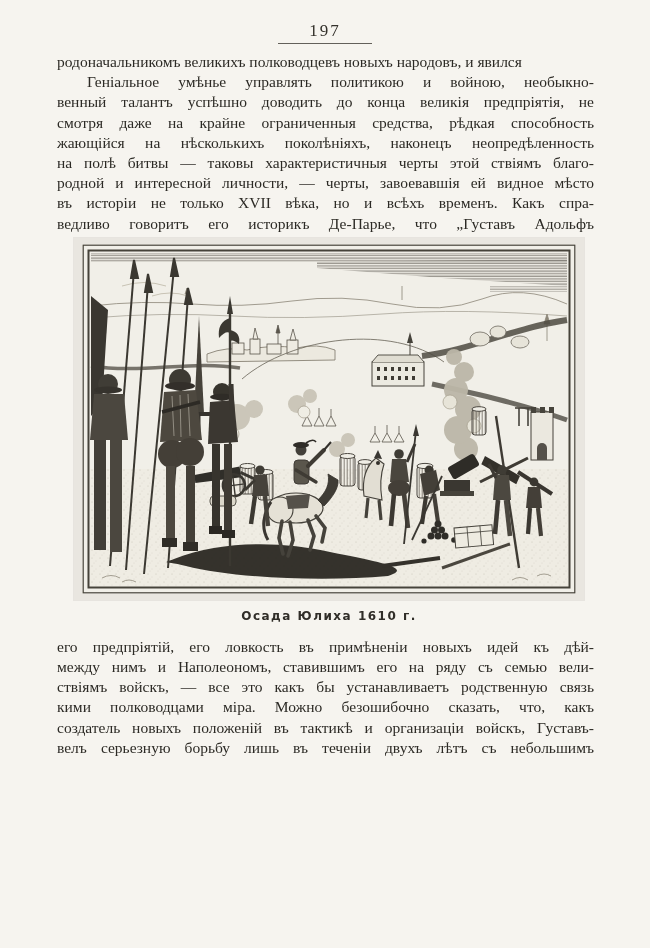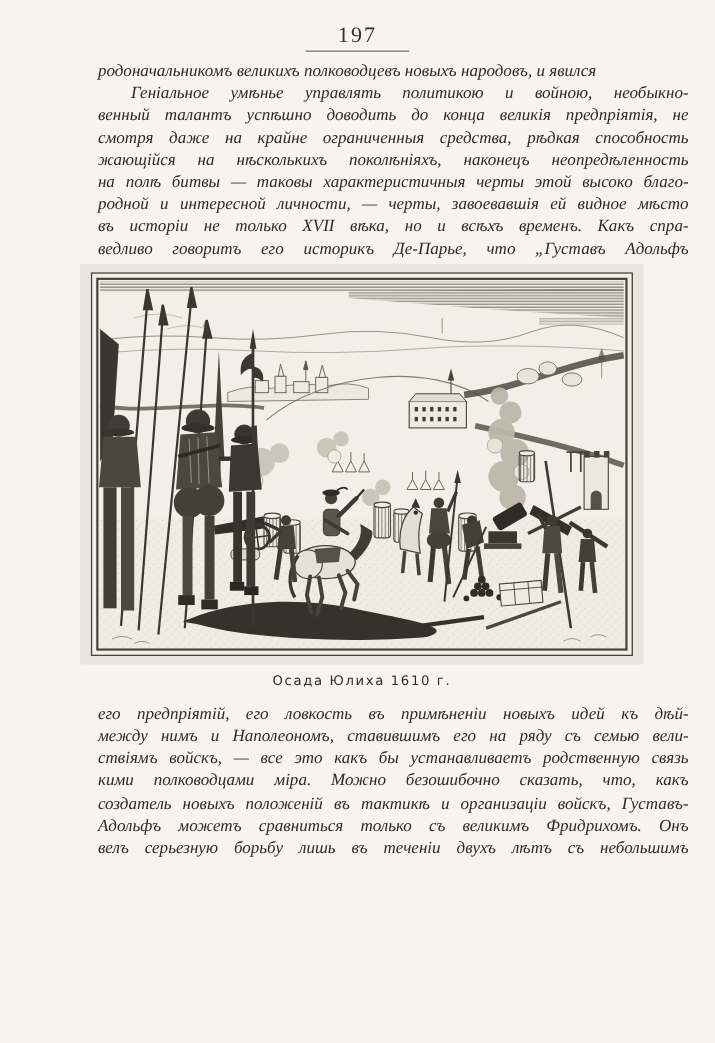--- a/index.html
+++ b/index.html
@@ -8,26 +8,26 @@
     background:#f6f4ef;
     font-family:"Liberation Serif","DejaVu Serif",serif;
     color:#2c2a25;
     overflow:hidden;
   }
   .page{position:relative;width:650px;height:948px;}
   
   .pagenum-wrap{padding-top:21px;text-align:center;}
   .pagenum{
     display:inline-block;
-    font-size:20px;letter-spacing:2px;color:#34312b;
+    font-size:17px;letter-spacing:2px;color:#34312b;
     padding:0 2px 1px 2px;
   }
   .pagenum-rule{width:94px;height:1px;background:#63605a;margin:1px auto 0 auto;}
   
-  .textblock{width:537px;margin-left:89px;font-style:italic;}
+  .textblock{width:537px;margin-left:57px;}
   .textblock.first{margin-top:8px;}
   .textblock.second{margin-top:14px;}
   .line{
     font-size:15.5px;line-height:20.2px;
     text-align:justify;text-align-last:justify;
     white-space:normal;
   }
   .para.end .line:last-child{text-align-last:left;}
   .para.indent .line:first-child{text-indent:30px;}
   
@@ -35,21 +35,21 @@
   .plate{
     background:#e9e6e0;
     padding:6px 8px;
     width:494px;height:350px;
     box-shadow:0 0 0 1px rgba(120,115,105,.12);
   }
   .plate svg{display:block;width:494px;height:350px;}
   figcaption.caption{
     margin-top:9px;text-align:center;
     font-family:"DejaVu Sans","Liberation Sans",sans-serif;
-    font-size:12px;font-weight:400;letter-spacing:1.5px;
+    font-size:12px;font-weight:700;letter-spacing:1.5px;
     color:#302d28;
   }
 </style>
 </head>
 <body>
 
 <div class="page">
 
   <header class="pagenum-wrap">
     <div class="pagenum">197</div>
@@ -58,21 +58,21 @@
 
   <section class="textblock first">
     <div class="para end">
         <div class="line">родоначальникомъ великихъ полководцевъ новыхъ народовъ, и явился</div>
       </div>
     <div class="para indent cont">
         <div class="line">Геніальное умѣнье управлять политикою и войною, необыкно-</div>
         <div class="line">венный талантъ успѣшно доводить до конца великія предпріятія, не</div>
         <div class="line">смотря даже на крайне ограниченныя средства, рѣдкая способность</div>
         <div class="line">жающійся на нѣсколькихъ поколѣніяхъ, наконецъ неопредѣленность</div>
-        <div class="line">на полѣ битвы — таковы характеристичныя черты этой высоко благо-</div>
+        <div class="line">на полѣ битвы — таковы характеристичныя черты этой ствіямъ благо-</div>
         <div class="line">родной и интересной личности, — черты, завоевавшія ей видное мѣсто</div>
         <div class="line">въ исторіи не только XVII вѣка, но и всѣхъ временъ. Какъ спра-</div>
         <div class="line">ведливо говоритъ его историкъ Де-Парье, что „Густавъ Адольфъ</div>
       </div>
   </section>
 
   <figure class="engraving">
     <div class="plate">
 
       <svg viewBox="0 0 494 350" aria-hidden="true">
@@ -433,18 +433,17 @@
     <figcaption class="caption">Осада Юлиха 1610 г.</figcaption>
   </figure>
 
   <section class="textblock second">
     <div class="para cont">
         <div class="line">его предпріятій, его ловкость въ примѣненіи новыхъ идей къ дѣй-</div>
         <div class="line">между нимъ и Наполеономъ, ставившимъ его на ряду съ семью вели-</div>
         <div class="line">ствіямъ войскъ, — все это какъ бы устанавливаетъ родственную связь</div>
         <div class="line">кими полководцами міра. Можно безошибочно сказать, что, какъ</div>
         <div class="line">создатель новыхъ положеній въ тактикѣ и организаціи войскъ, Густавъ-</div>
-        <div class="line">Адольфъ можетъ сравниться только съ великимъ Фридрихомъ. Онъ</div>
         <div class="line">велъ серьезную борьбу лишь въ теченіи двухъ лѣтъ съ небольшимъ</div>
       </div>
   </section>
 
 </div>
 
 </body></html>

